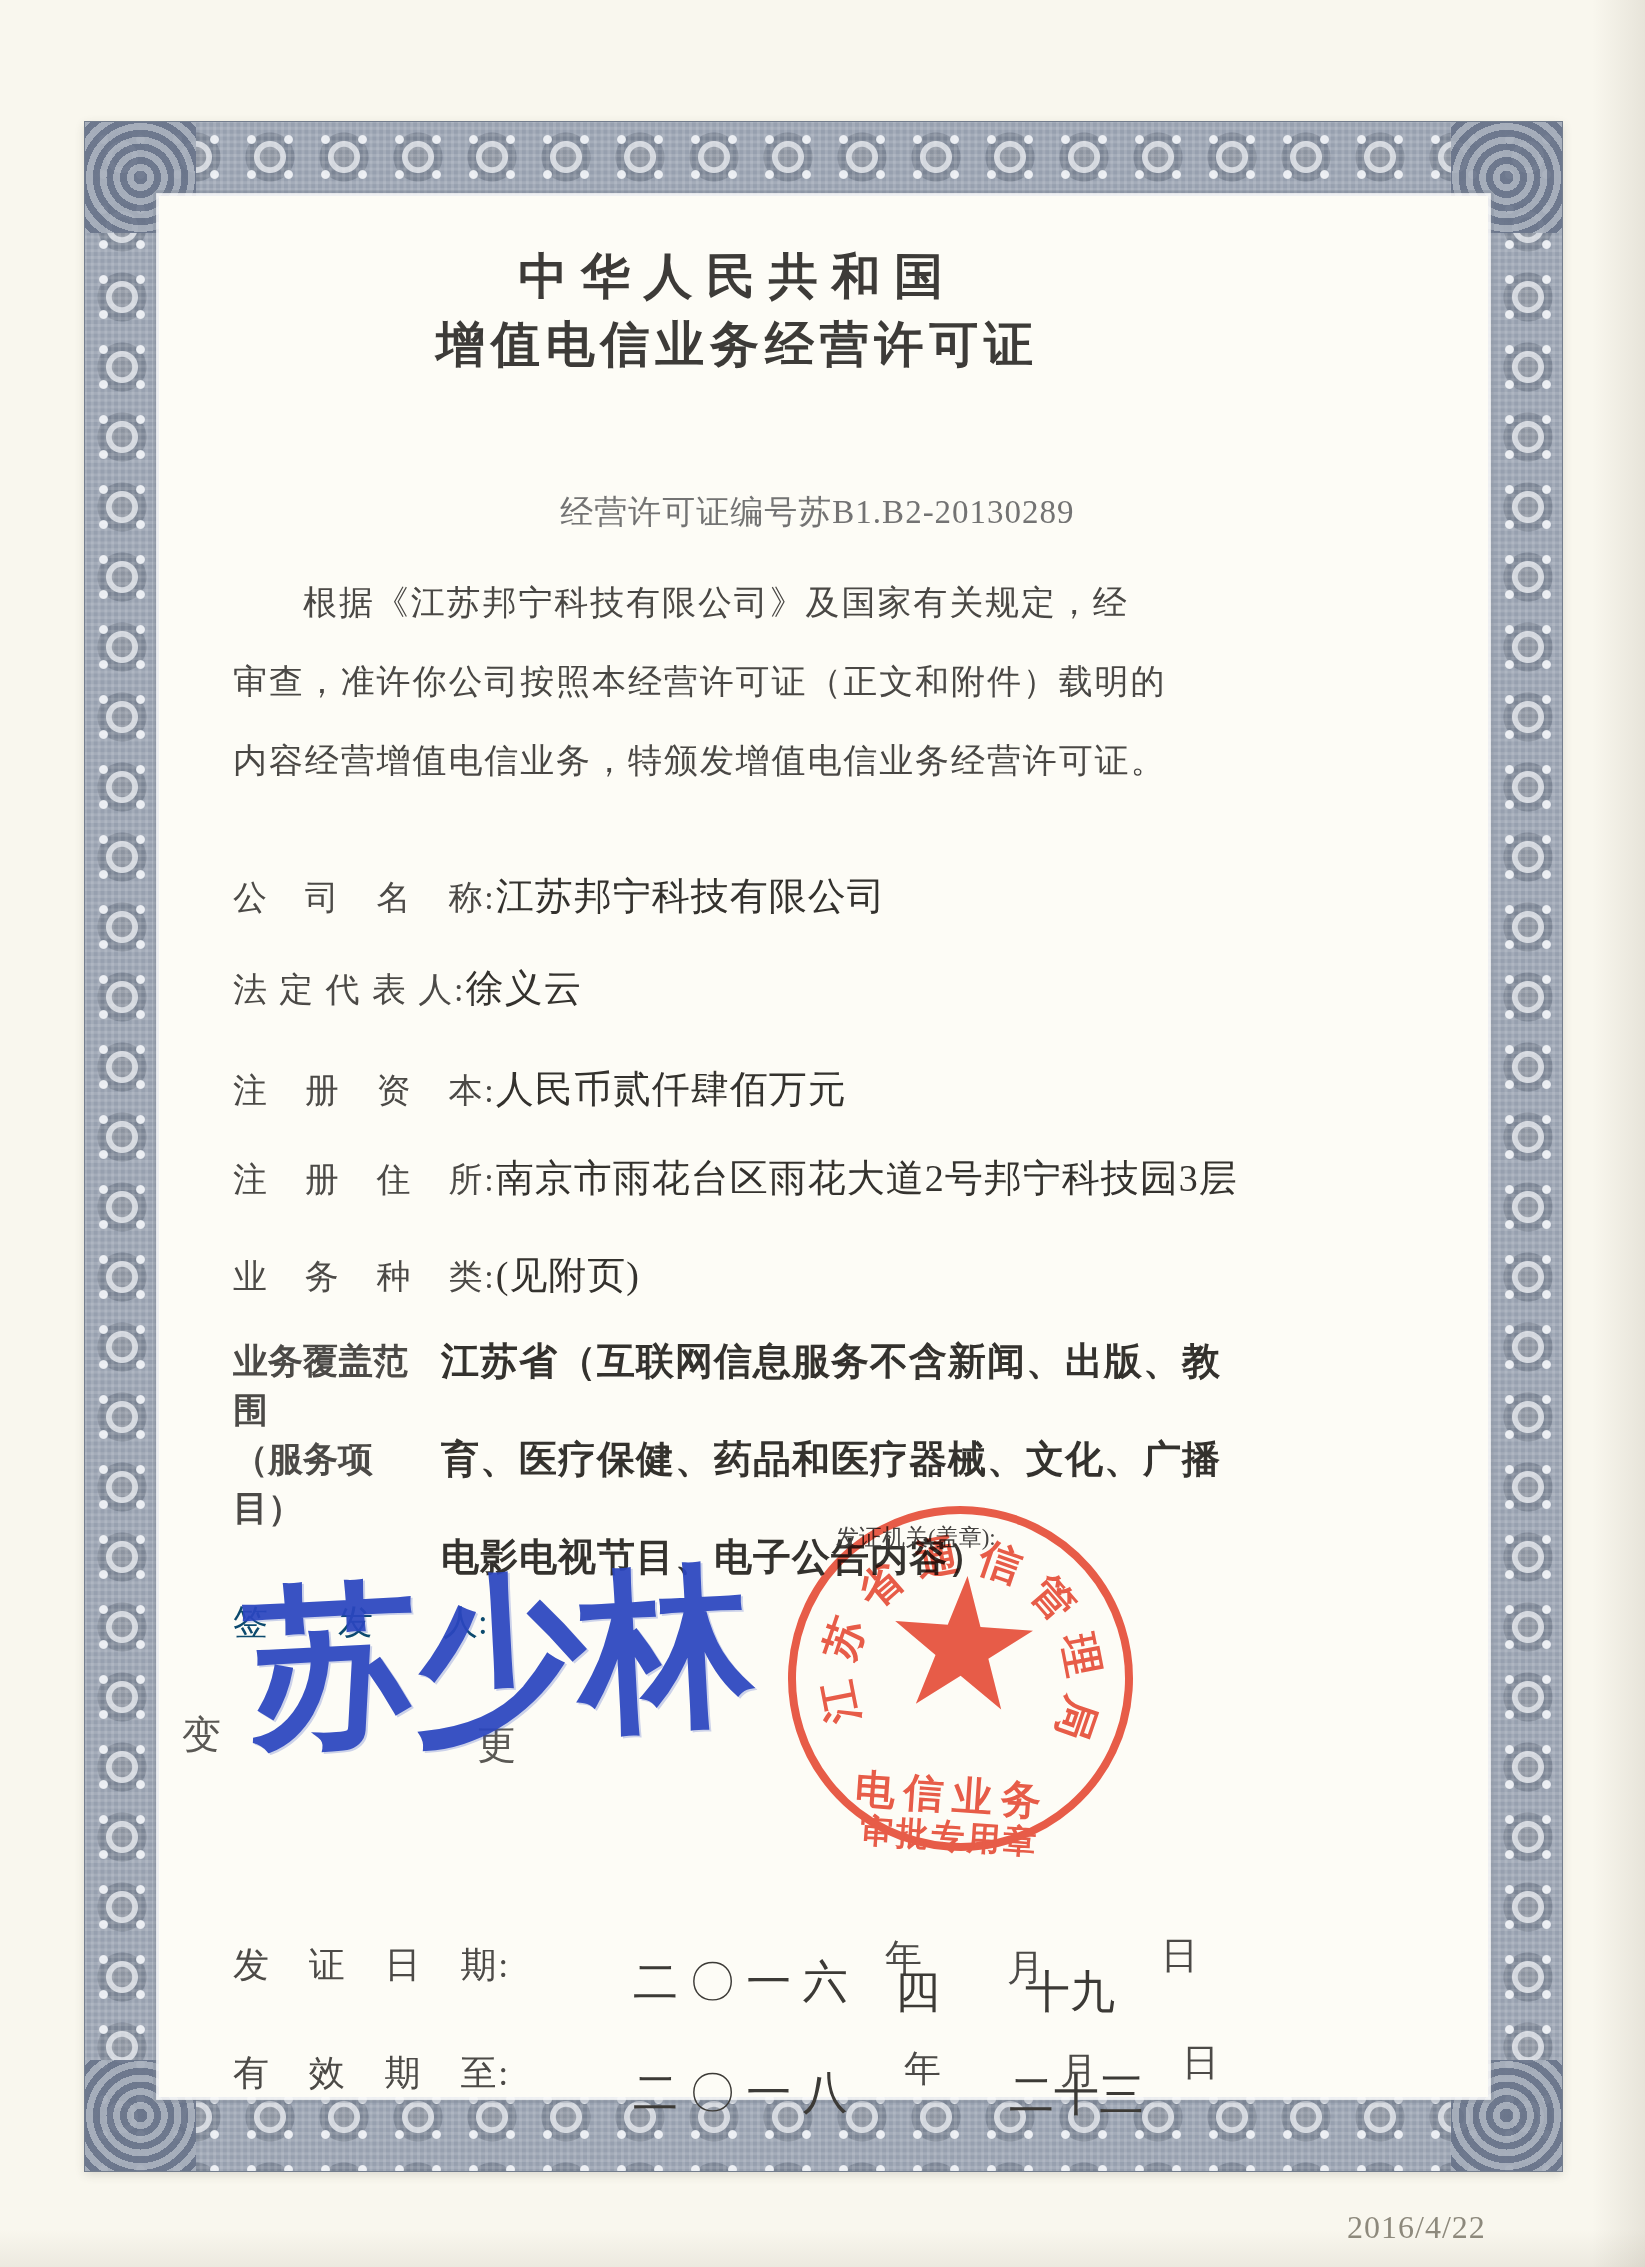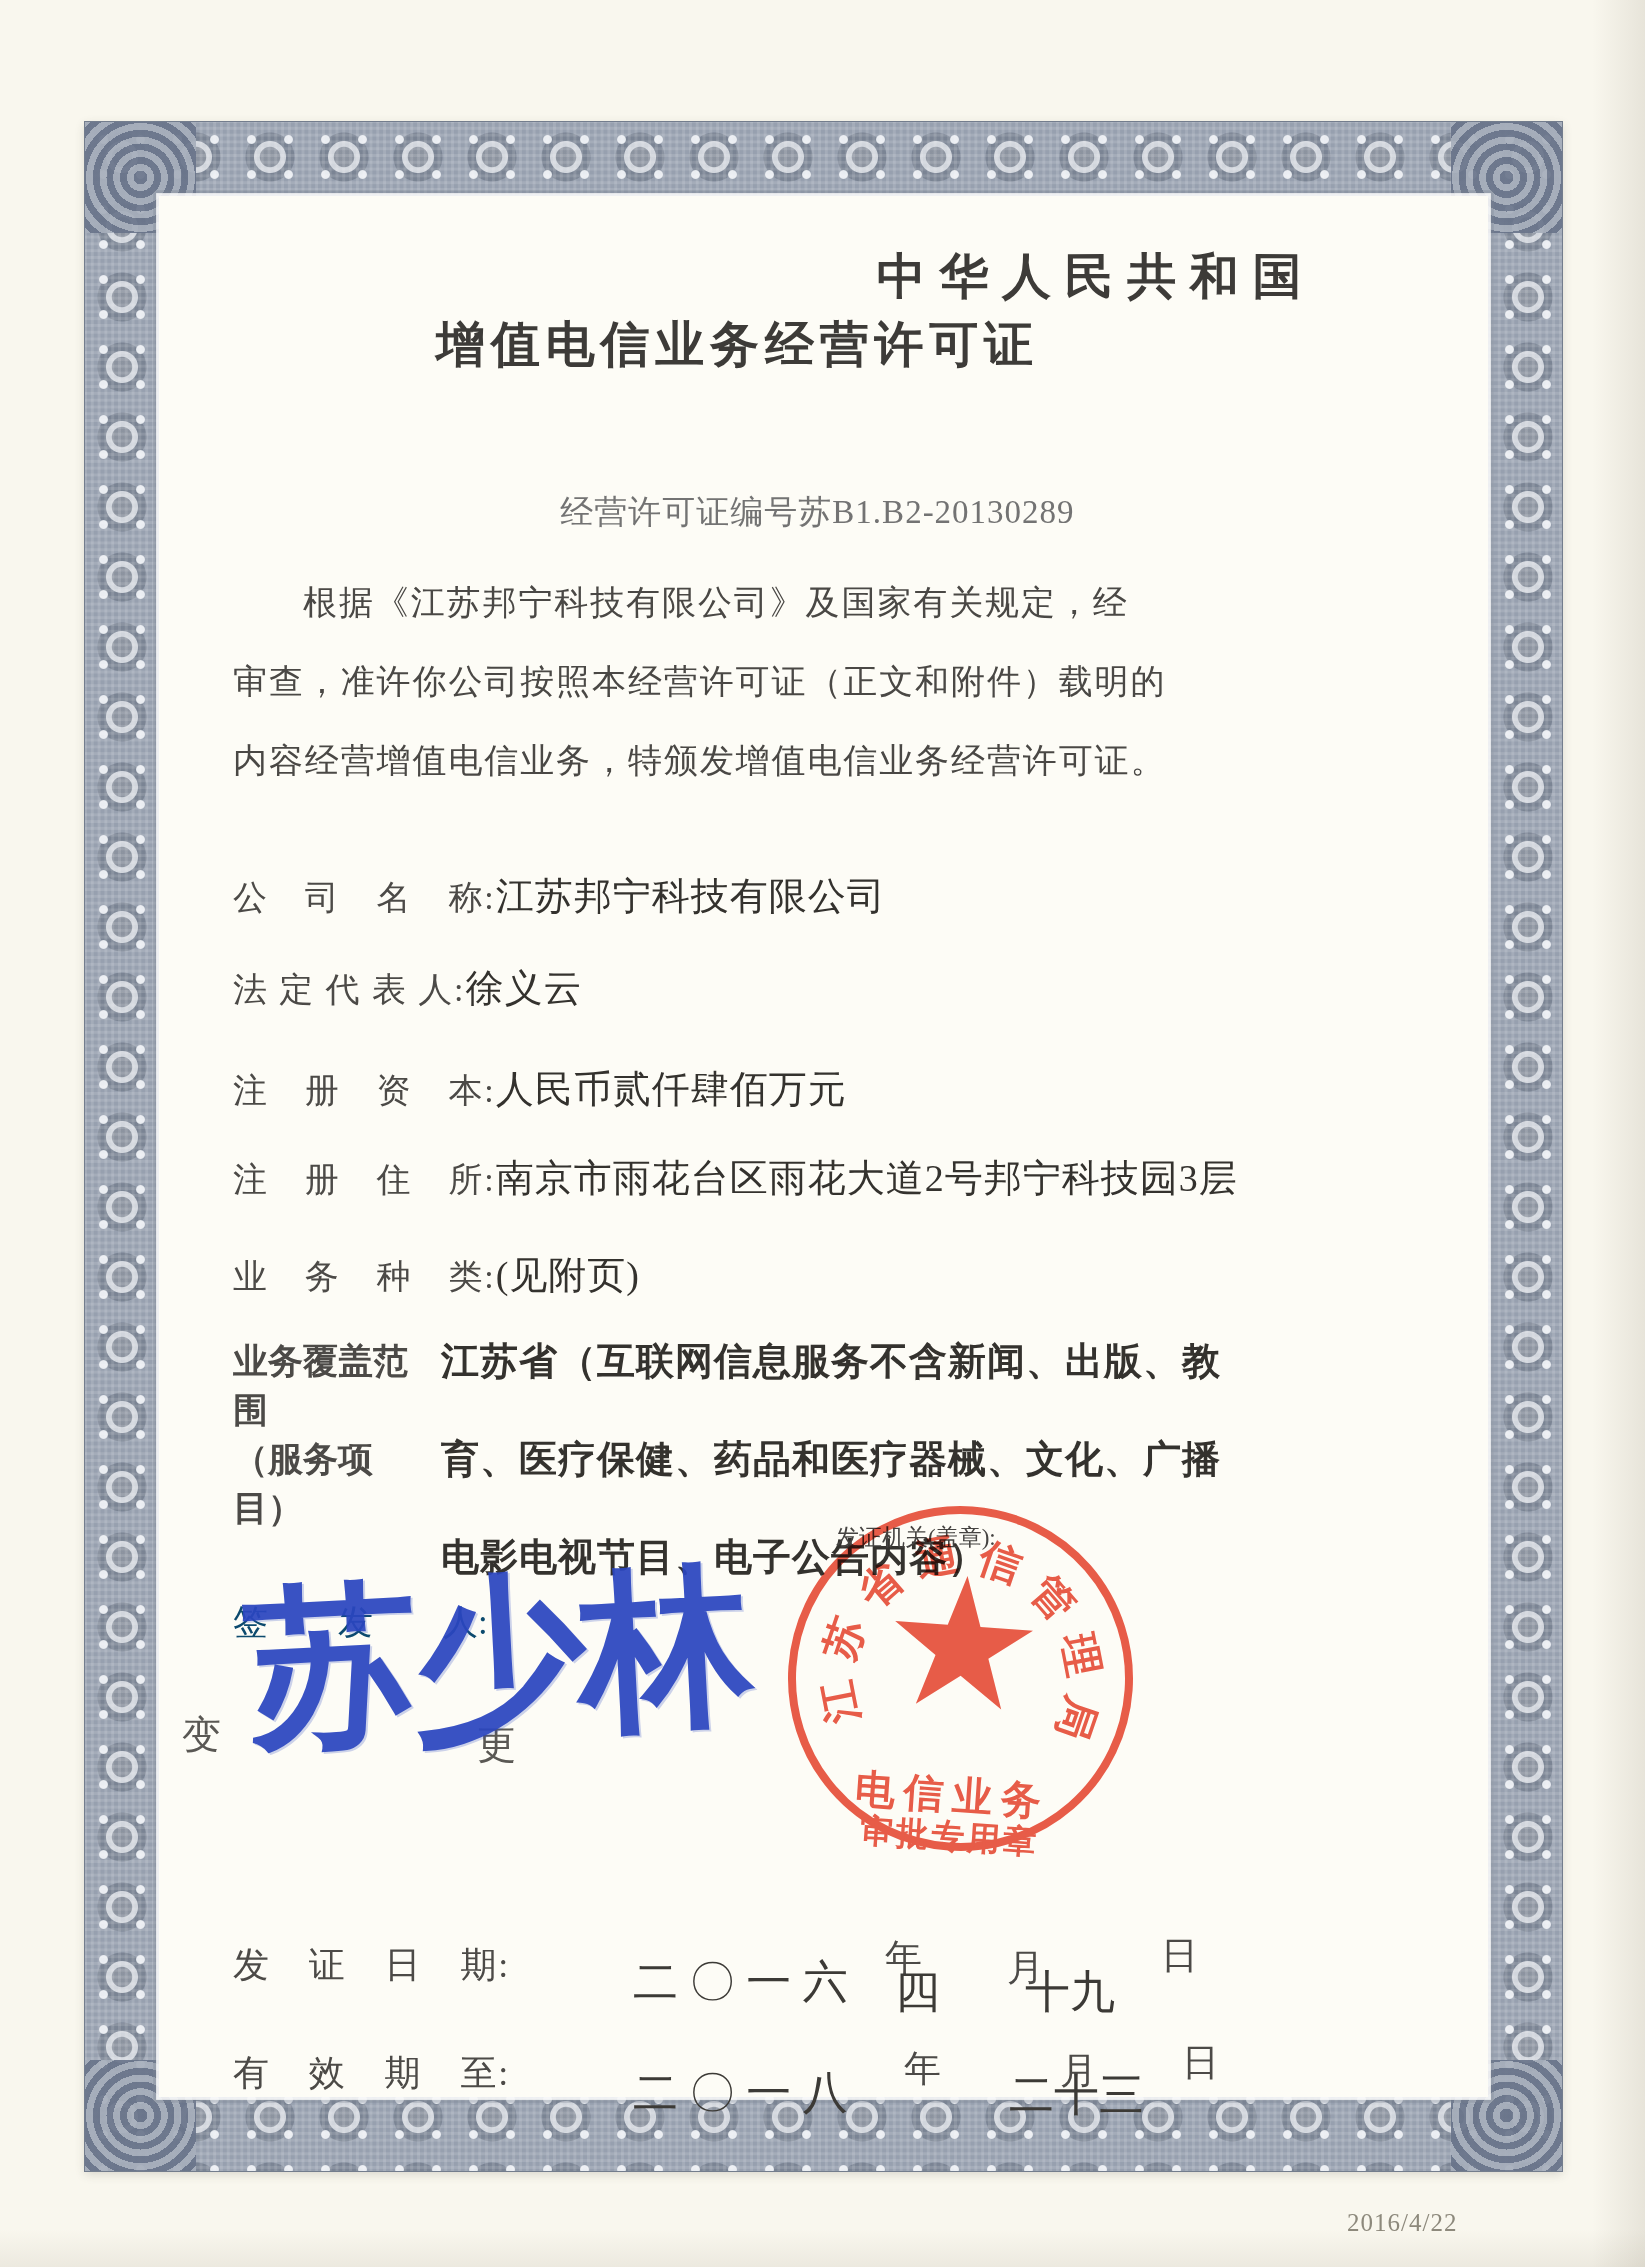--- a/index.html
+++ b/index.html
@@ -39,21 +39,21 @@
     opacity:.92;
   }
   .corner.tl{left:0;top:0}.corner.tr{right:0;top:0}
   .corner.bl{left:0;bottom:0}.corner.br{right:0;bottom:0}
 
   
   .title{
     position:absolute;left:160px;top:245px;width:1155px;text-align:center;
     font-weight:700;color:#3d3b38;
   }
-  .title .t1{font-size:49px;letter-spacing:13.6px;line-height:64px;text-align:right;}
+  .title .t1{font-size:49px;letter-spacing:13.6px;line-height:64px;}
   .title .t2{font-size:49px;letter-spacing:5.8px;line-height:72px;}
 
   .license-no{
     position:absolute;left:233px;top:490px;width:1169px;text-align:center;
     font-size:33px;color:#737373;letter-spacing:1px;
   }
 
   .body-par{position:absolute;left:233px;top:563px;width:1184px;
     font-size:34px;color:#4a4845;line-height:79px;letter-spacing:1.9px;}
   .body-par .indent{text-indent:70px;display:block;}
@@ -101,21 +101,21 @@
     font-size:40px;font-weight:700;letter-spacing:8.7px;color:#e8503c;}
   .seal .mid2{position:absolute;left:0;right:0;top:309px;text-align:center;
     font-size:33px;font-weight:700;letter-spacing:2.9px;color:#e8503c;}
 
   
   .date-row .lab{position:absolute;font-size:36px;color:#4c4a47;letter-spacing:1.9px;}
   .dval{position:absolute;font-size:45px;color:#3c3a36;}
   .dunit{position:absolute;font-size:37px;color:#4c4a47;}
   .spaced{letter-spacing:11.6px;}
 
-  .scan-date{position:absolute;left:1347px;top:2209px;font-size:25px;color:#8d897c;letter-spacing:1px;}
+  .scan-date{position:absolute;left:1347px;top:2209px;font-size:32px;color:#8d897c;letter-spacing:1px;}
 </style>
 </head>
 <body>
 
 <div class="edge-right"></div>
 <div class="edge-bottom"></div>
 
 <div class="frame">
   <div class="corner tl"></div>
   <div class="corner tr"></div>

